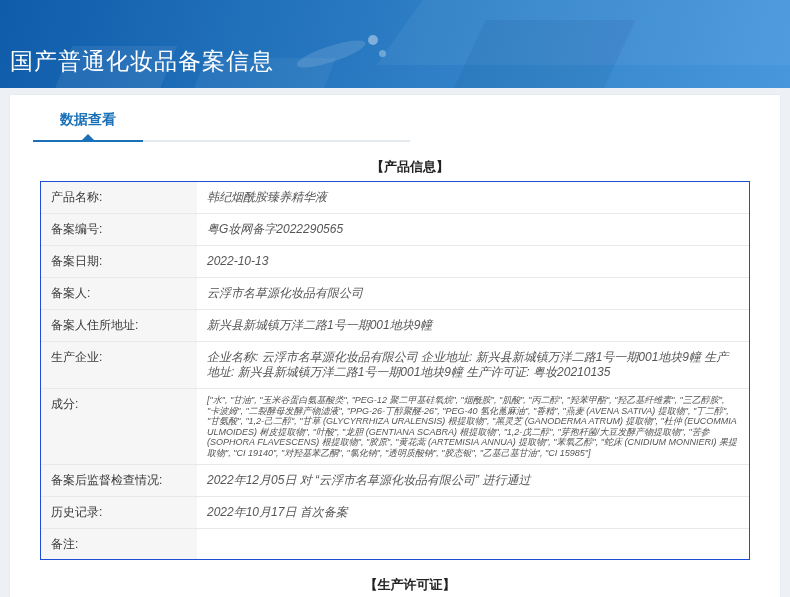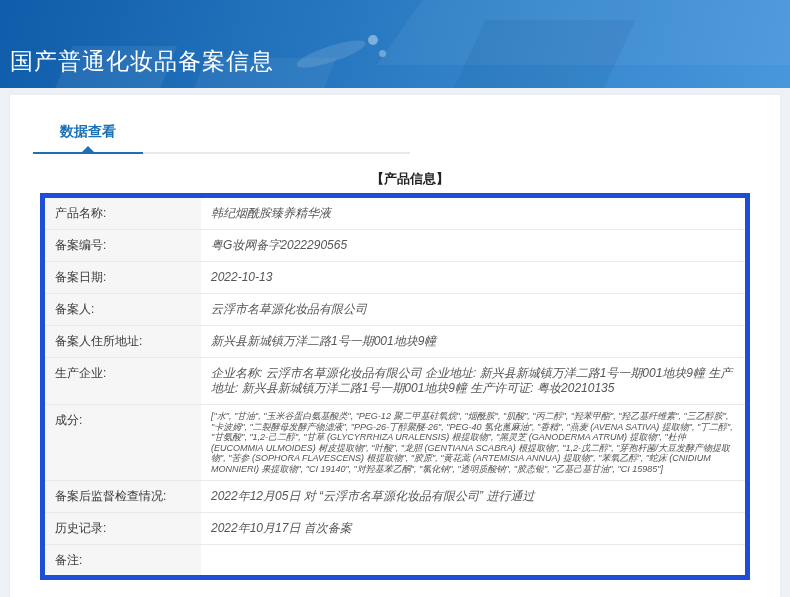--- a/index.html
+++ b/index.html
@@ -27,30 +27,30 @@
   .streak { left:295px; top:46px; width:72px; height:16px; background:rgba(255,255,255,0.13); border-radius:50%; transform:rotate(-18deg); }
   .dot1 { left:368px; top:35px; width:10px; height:10px; background:rgba(255,255,255,0.4); border-radius:50%; }
   .dot2 { left:379px; top:50px; width:7px; height:7px; background:rgba(255,255,255,0.32); border-radius:50%; }
   
   .main-wrap { flex:1; padding:7px 10px 5px; }
   .card { background:#ffffff; height:100%; padding-top:16px; box-shadow:0 0 2px rgba(0,0,0,0.06); }
   .tabbar { margin-left:23px; width:377px; border-bottom:2px solid #e2e9ef; display:flex; }
   .tab {
     width:110px; text-align:center; color:#1a71b8; font-size:14px; font-weight:bold;
     padding-bottom:11px; border-bottom:2px solid #1a71b8; margin-bottom:-2px;
-    position:relative; cursor:pointer;margin-top:12px;
+    position:relative; cursor:pointer;
   }
   .tab::after {
     content:""; position:absolute; left:50%; bottom:0; transform:translateX(-50%);
     border-left:6px solid transparent; border-right:6px solid transparent;
     border-bottom:6px solid #1a71b8;
   }
   .section-title { margin:16px 0 5px 30px; font-size:13px; font-weight:bold; color:#222;text-align:center; }
   
-  .info-table { margin:0 30px; border:5px solid #1d4ed8; }
+  .info-table { margin:0 30px; border:1px solid #1d4ed8; }
   .trow { display:flex; border-bottom:1px solid #e9e9e9; }
   .trow:last-child { border-bottom:none;align-items:center; }
   .tlabel {
     flex:none; width:156px; background:#f6f6f6; color:#3a3a3a;
     font-size:12px; padding:8px 8px 8px 10px; line-height:14px;
   }
   .tvalue { flex:1; color:#555; font-size:12px; padding:8px 10px; line-height:15px;font-style:italic; }
   .tvalue.small { font-size:9px; line-height:10.5px; padding:6px 10px; color:#555; }
   .trow.empty .tvalue { min-height:30px; }
 </style>

